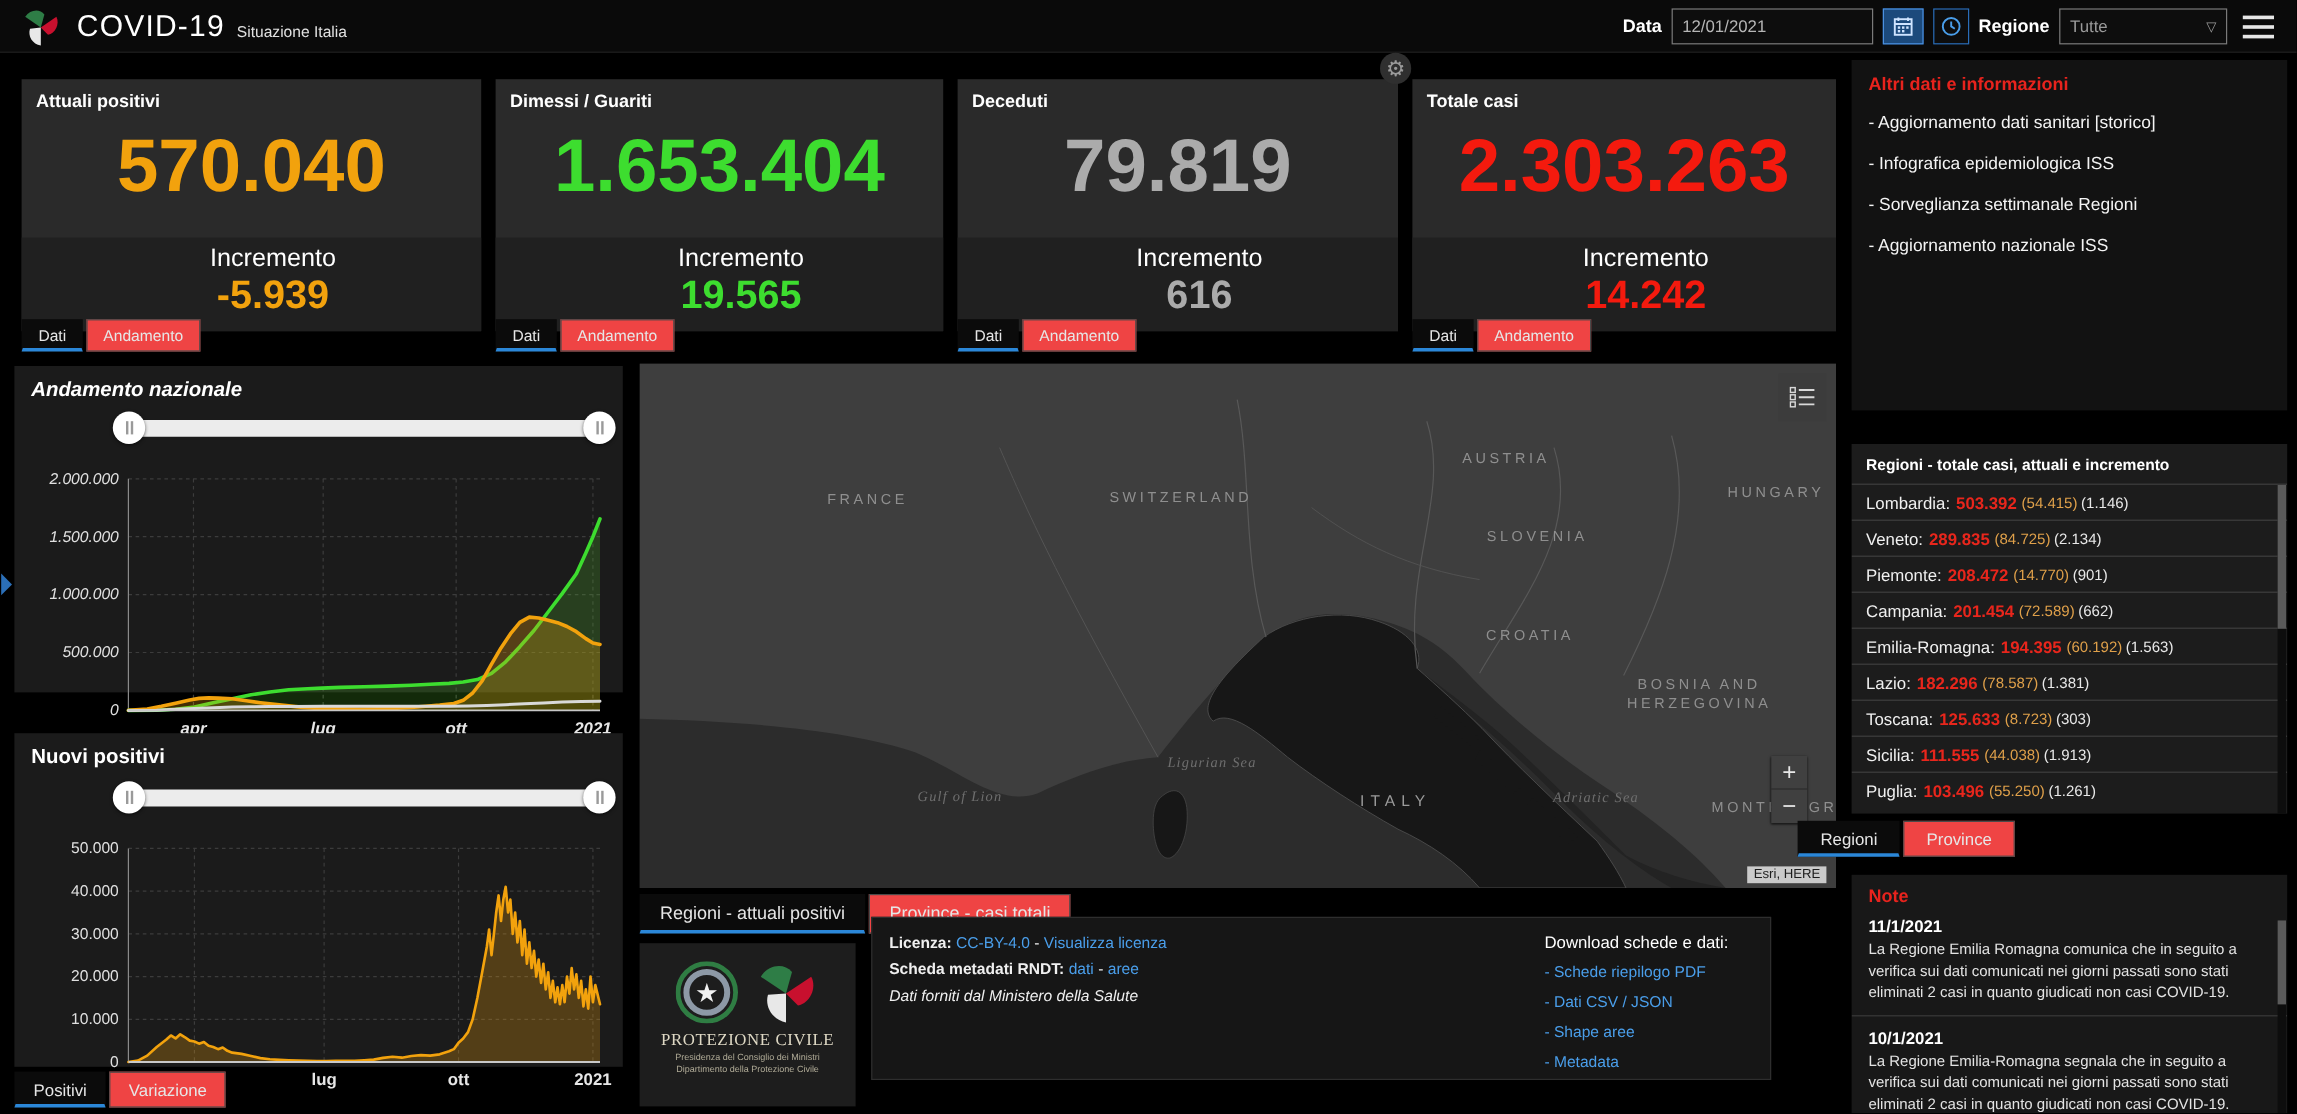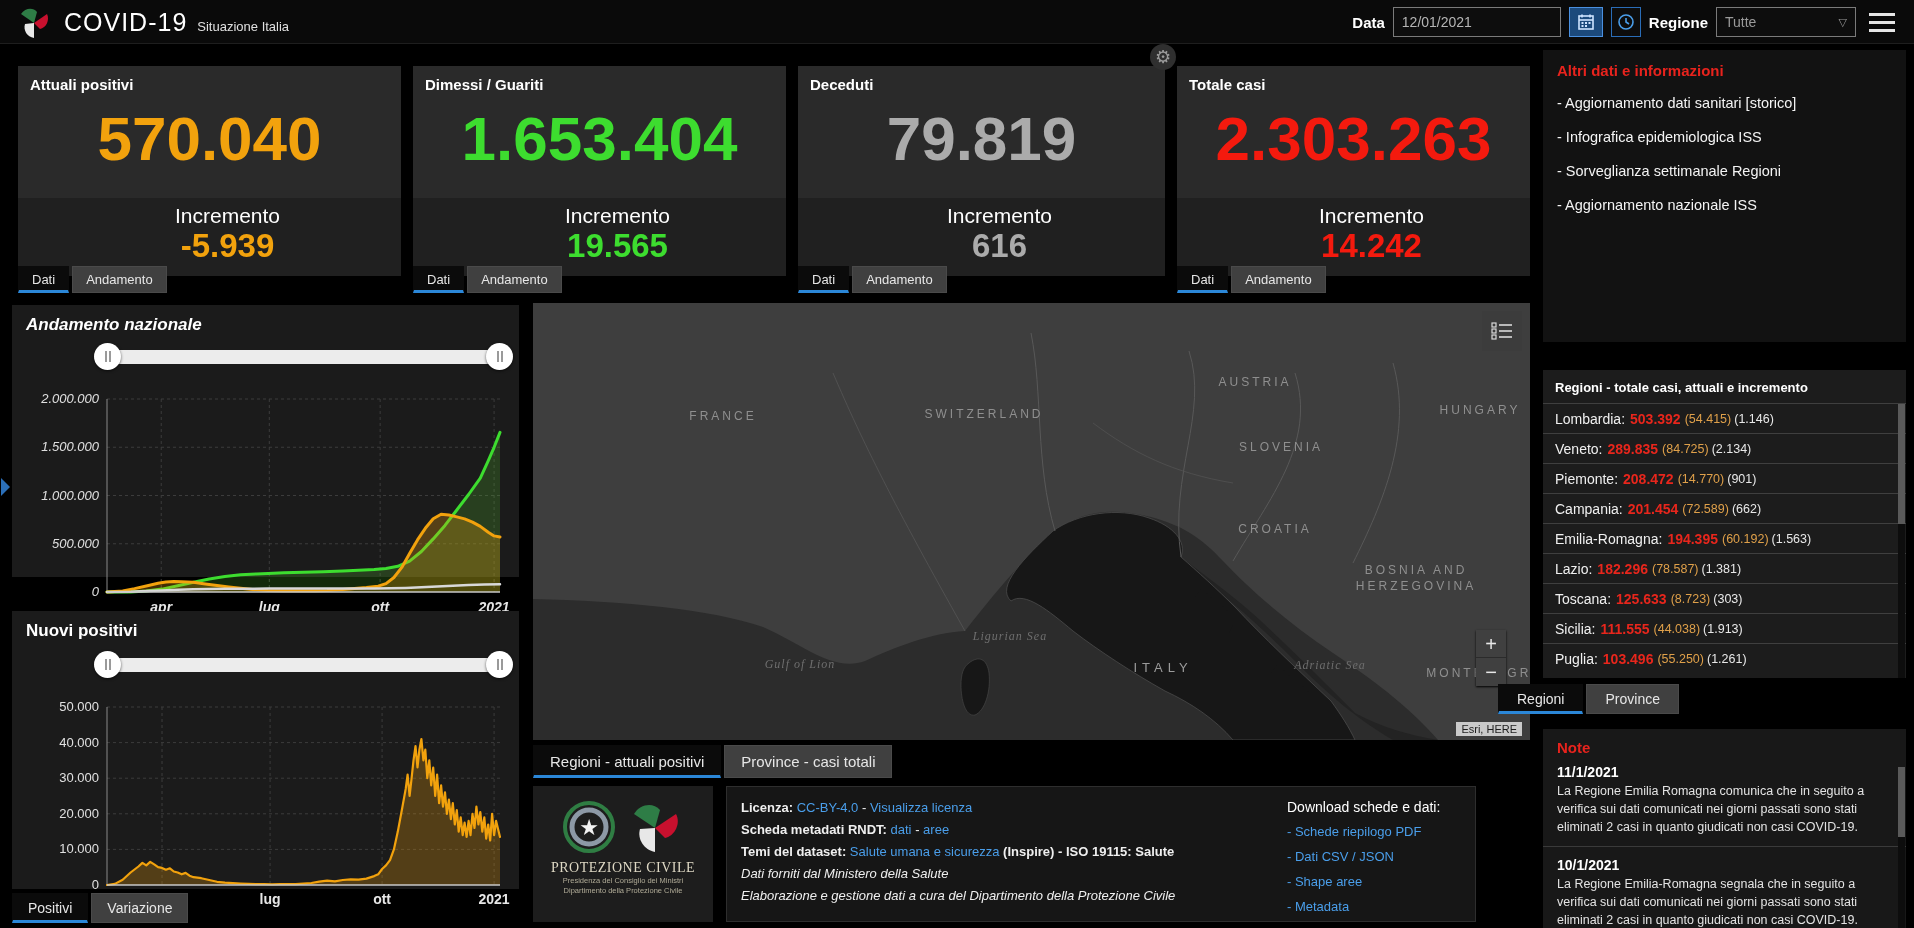--- a/index.html
+++ b/index.html
@@ -24,21 +24,21 @@
   .hamburger{width:36px;height:30px;display:flex;flex-direction:column;justify-content:center;gap:5px;align-items:center;cursor:pointer;}
   .hamburger div{width:26px;height:3px;background:#e6e6e6;}
   
   .card{position:absolute;top:66px;height:210px;background:#2a2a2a;}
   .card-title{font-size:15px;font-weight:bold;color:#fff;padding:10px 0 0 12px;}
   .card-value{text-align:center;font-size:62px;font-weight:bold;line-height:88px;margin-top:2px;}
   .card-bottom{position:absolute;left:0;right:0;bottom:0;height:78px;background:#202020;text-align:center;padding-left:36px;}
   .incr-label{font-size:21px;color:#fff;margin-top:6px;}
   .incr-value{font-size:33px;font-weight:bold;line-height:36px;}
   .tabrow{position:absolute;display:flex;}
-  .tab{padding:5px 13px;font-size:13px;color:#e6e6e6;background:#404040;border:1px solid #4a4a4a;
+  .tab{padding:5px 13px;font-size:13px;color:#e6e6e6;background:#ef4444;border:1px solid #4a4a4a;
        margin-right:3px;cursor:pointer;white-space:nowrap;}
   .tab.active{background:#0b0b0b;border-color:transparent;border-bottom:3px solid #2b87d8;padding-bottom:3px;}
   .gear-chip{position:absolute;left:1150px;top:44px;width:26px;height:26px;border-radius:50%;
              color:#9a9a9a;font-size:18px;text-align:center;line-height:26px;cursor:pointer;background:#2f2f2f;}
   
   .chart-panel{position:absolute;left:12px;width:507px;background:#1b1b1b;}
   .panel-title{font-size:17px;font-weight:bold;color:#fff;padding:10px 0 0 14px;}
   .slider{position:absolute;left:95px;width:393px;height:14px;background:#ececec;border-radius:7px;}
   .slider-handle{position:absolute;top:-7px;width:27px;height:27px;border-radius:50%;background:#fff;
                  box-shadow:0 1px 3px rgba(0,0,0,.6);cursor:pointer;}
@@ -57,21 +57,21 @@
               display:flex;align-items:center;justify-content:center;}
   .zoom-panel{position:absolute;right:24px;bottom:54px;width:30px;background:#404040;box-shadow:0 1px 2px #000;}
   .zoom-btn{width:30px;height:28px;color:#e8e8e8;font-size:20px;text-align:center;line-height:28px;cursor:pointer;}
   .zoom-btn:first-child{border-bottom:1px solid #2b2b2b;}
   .map-attr{position:absolute;right:8px;bottom:4px;background:rgba(222,222,222,.88);color:#1c1c1c;
             font-size:11px;padding:1px 5px;}
   
   .footer-logo{position:absolute;left:533px;top:786px;width:180px;height:136px;background:#1d1d1d;text-align:center;}
   .pc-title{font-family:"Liberation Serif",serif;font-size:14px;color:#ded8c4;letter-spacing:.5px;margin-top:4px;}
   .pc-sub{font-size:7.5px;color:#b0ab97;line-height:10px;}
-  .footer-lic{position:absolute;left:726px;top:786px;width:750px;height:136px;background:#161616;border:1px solid #2e2e2e;}
+  .footer-lic{position:absolute;left:726px;top:764px;width:750px;height:136px;background:#161616;border:1px solid #2e2e2e;}
   .lic-line{font-size:13px;color:#efefef;line-height:22px;padding-left:14px;}
   .lic-line b{font-weight:bold;}
   .lic-line.it{font-style:italic;}
   a.lnk{color:#4a9eea;text-decoration:none;cursor:pointer;}
   .dl-block{position:absolute;left:560px;top:8px;width:240px;}
   .dl-title{font-size:14px;font-weight:normal;color:#fff;line-height:24px;}
   .dl-link{font-size:13px;line-height:25px;color:#4a9eea;cursor:pointer;}
   
   .info-panel{position:absolute;left:1543px;top:50px;width:363px;height:292px;background:#121212;}
   .red-title{color:#e8231d;font-weight:bold;font-size:15px;padding:12px 0 0 14px;}
@@ -360,27 +360,21 @@
         <a class="lnk">CC-BY-4.0</a>
         <span>-</span>
         <a class="lnk">Visualizza licenza</a>
       </div>
       <div class="lic-line">
         <b>Scheda metadati RNDT:</b>
         <a class="lnk">dati</a>
         <span>-</span>
         <a class="lnk">aree</a>
       </div>
-      <div class="lic-line">
-        <b>Temi del dataset:</b>
-        <a class="lnk">Salute umana e sicurezza</a>
-        <b>(Inspire) - ISO 19115: Salute</b>
-      </div>
       <div class="lic-line it">Dati forniti dal Ministero della Salute</div>
-      <div class="lic-line it">Elaborazione e gestione dati a cura del Dipartimento della Protezione Civile</div>
     </div>
     <div class="dl-block">
       <div class="dl-title">Download schede e dati:</div>
       <div class="dl-link">- Schede riepilogo PDF</div>
       <div class="dl-link">- Dati CSV / JSON</div>
       <div class="dl-link">- Shape aree</div>
       <div class="dl-link">- Metadata</div>
     </div>
   </div>
 

